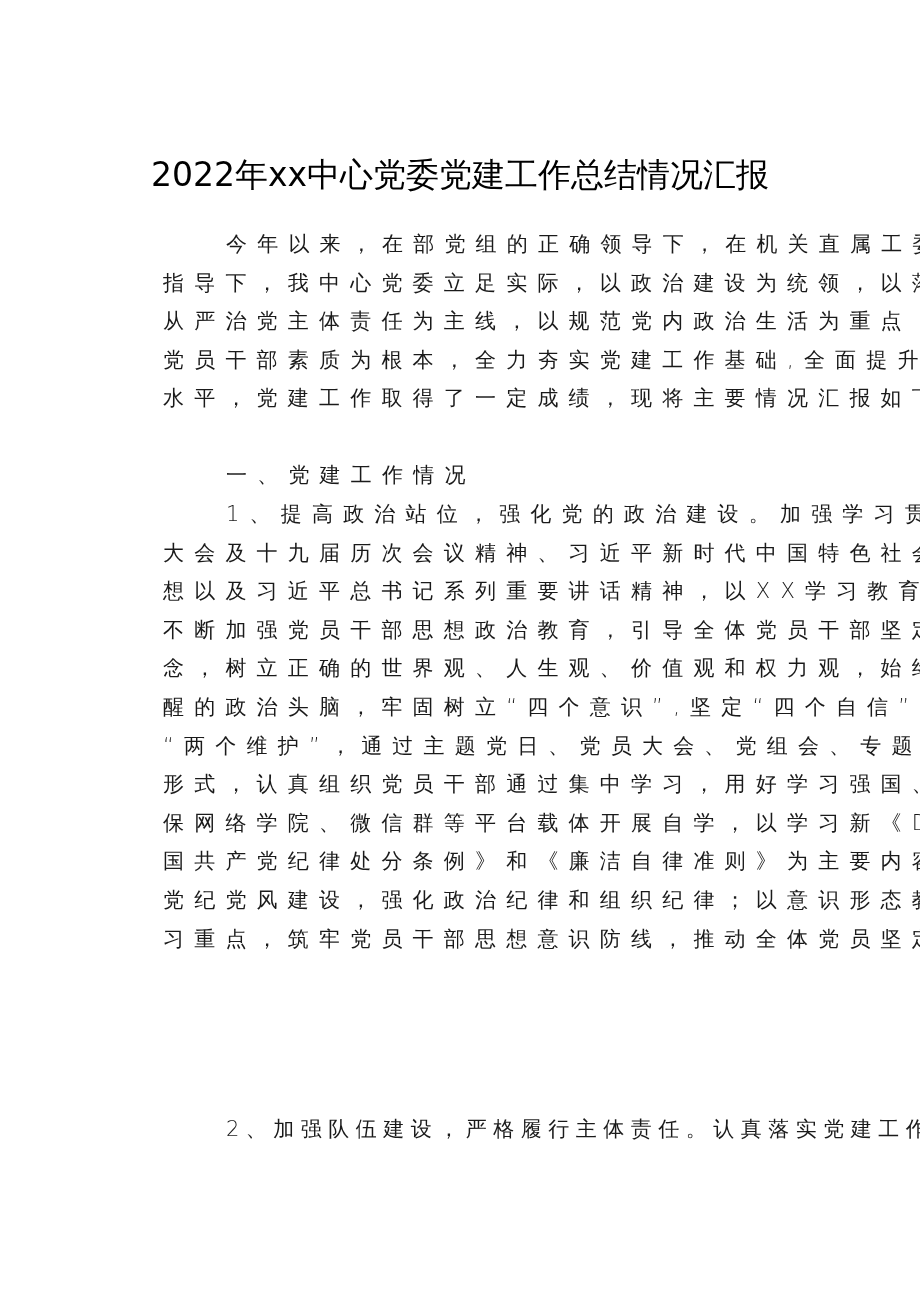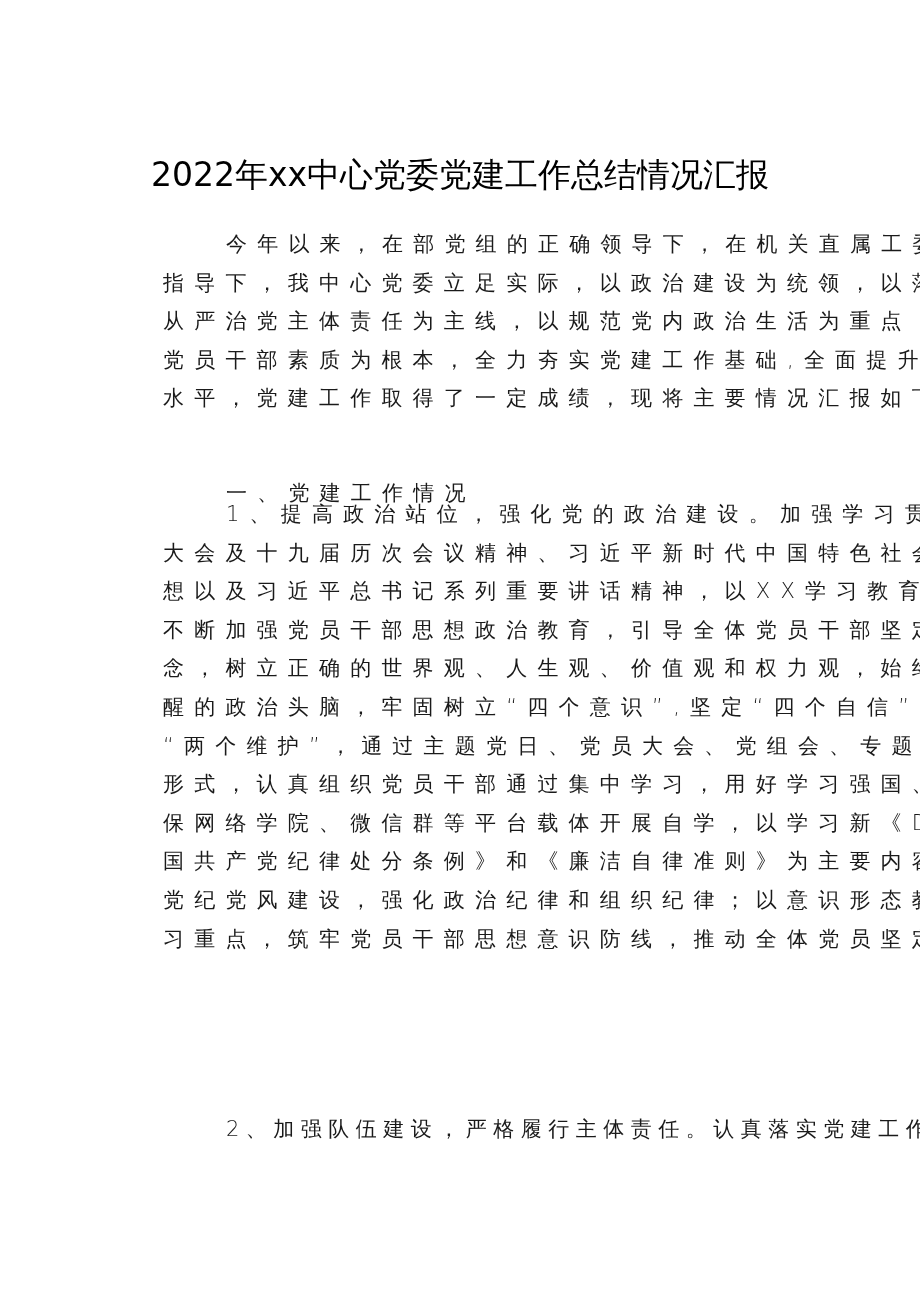--- a/index.html
+++ b/index.html
@@ -8,21 +8,21 @@
   .page { position: absolute; left: 0; top: 0; width: 920px; height: 1301px; background: #fff; }
   .title { position: absolute; top: 150px; left: 0; width: 920px; text-align: center;
            font-family: "DejaVu Sans", "Liberation Sans", sans-serif;
            font-size: 33px; line-height: 50px; color: #000; letter-spacing: 0px; }
   .body { position: absolute; left: 163px; width: 640px; }
   .line { display: block; height: 38.6px; line-height: 38.6px; white-space: nowrap;
           font-size: 21px; letter-spacing: 10.2px; color: #1a1a1a;
           font-family: "DejaVu Sans", "Liberation Sans", sans-serif; font-weight: 300; }
   .line.indent { padding-left: 63px; }
   .para1 { top: 225px; }
-  .heading1 { top: 456px; margin-top: 18px; }
+  .heading1 { top: 456px; }
   .para2 { top: 495px; }
   .para3 { top: 1110px; }
   .line.tight { letter-spacing: 6.5px; }
 </style>
 </head>
 <body>
 
 <div class="page">
   <div class="title">2022年xx中心党委党建工作总结情况汇报</div>
 

